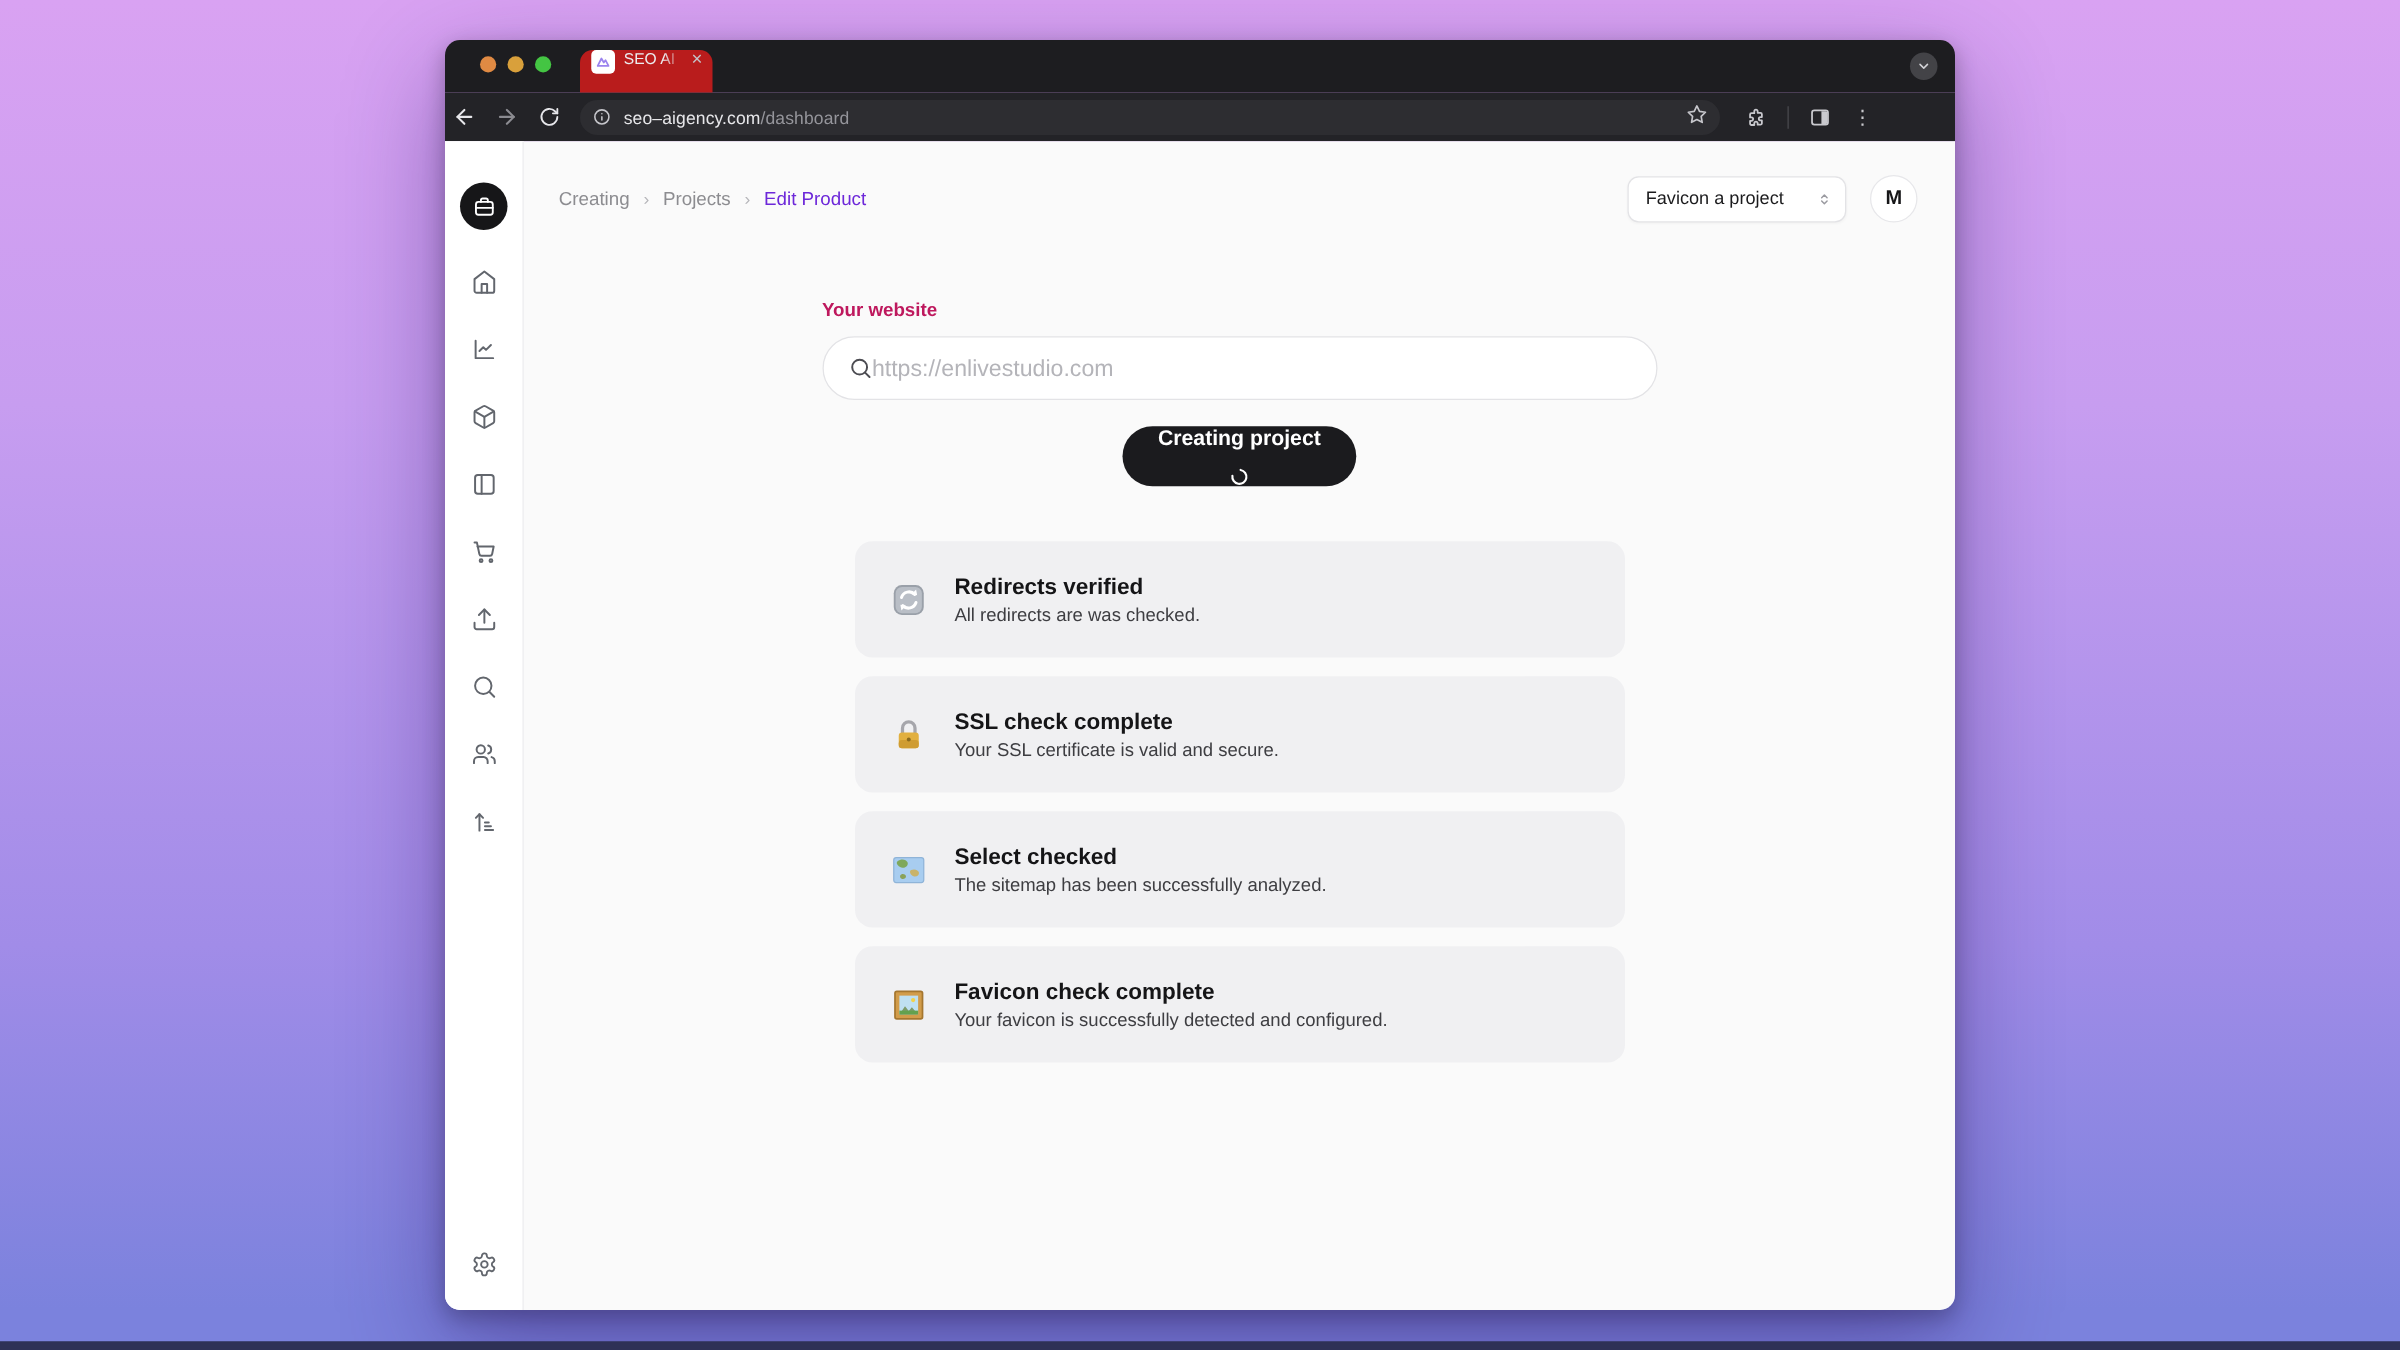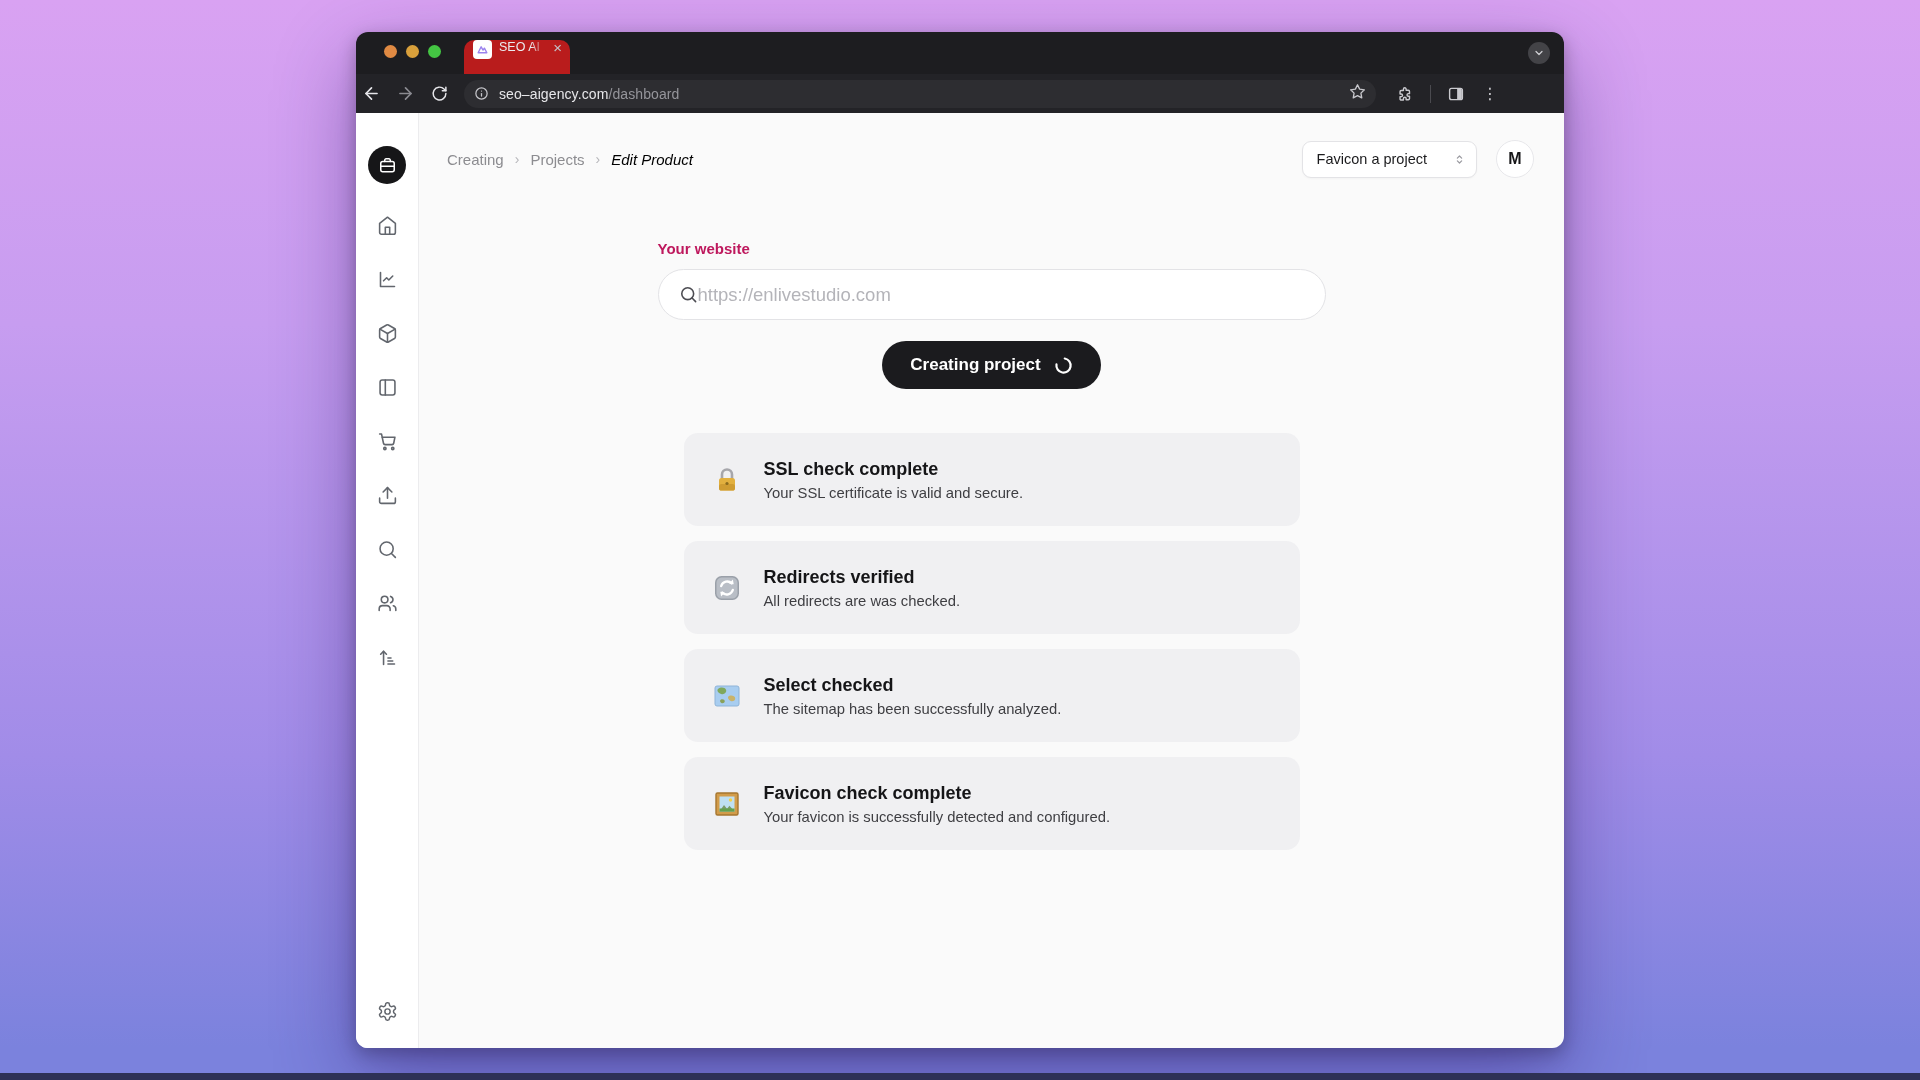--- a/index.html
+++ b/index.html
@@ -51,38 +51,38 @@
   .logo { width:38px; height:38px; border-radius:50%; background:#161618; margin-top:33px;
     display:flex; align-items:center; justify-content:center; }
   .snav { display:flex; flex-direction:column; gap:32px; margin-top:30px; }
   .sicon { width:22px; height:22px; display:flex; align-items:center; justify-content:center; }
   .sicon svg { stroke:#62666d; }
   .gear { margin-top:auto; margin-bottom:26px; }
 
   .main { flex:1; position:relative; min-width:0; }
   .page-header { display:flex; align-items:center; padding:27px 30px 0 28px; }
   .crumbs { display:flex; align-items:center; gap:11px; font-size:15px; }
-  .crumb { color:#8c8c90; } .crumb.current { color:#000000;font-style:italic; }
+  .crumb { color:#8c8c90; } .crumb.current { color:#6d28d9; }
   .crumb-sep { color:#b6b6ba; font-size:14px; }
   .hdr-right { margin-left:auto; display:flex; align-items:center; gap:19px; }
   .select-pill { height:37px; background:#fff; border:1px solid #e3e3e6; border-radius:9px;
     display:flex; align-items:center; padding:0 10px 0 14px; gap:26px; box-shadow:0 1px 2px rgba(0,0,0,.03); }
   .select-pill .lbl { font-size:14.5px; color:#1b1b1d; }
   .avatar { width:38px; height:38px; border-radius:50%; background:#fff; border:1px solid #e7e7ea;
     display:flex; align-items:center; justify-content:center; font-size:16px; font-weight:bold; color:#161618; }
 
   .content { width:668px; margin:0 auto; }
   .field-label { margin-top:62px; font-size:15px; font-weight:bold; color:#be185d; }
   .url-input { margin-top:12px; height:51px; background:#fff; border:1px solid #e3e3e6; border-radius:26px;
     display:flex; align-items:center; padding:0 20px; }
   .placeholder { font-size:18.5px; color:#b4b4b9; }
   .cta-row { display:flex; justify-content:center; margin-top:21px; }
   .cta { height:48px; padding:0 28px; background:#1b1b1e; border-radius:24px; border:none;
     display:flex; align-items:center; gap:13px; color:#fff; font-size:17px; font-weight:bold;
-    font-family:inherit; }
+    font-family:inherit;flex-direction:column; }
   .spin { animation:rot 1s linear infinite; transform-origin:center; }
   @keyframes rot { to { transform:rotate(360deg);} }
 
   .cards { width:616px; margin:44px auto 0; display:flex; flex-direction:column; gap:15px; }
   .card { background:#f0f0f2; border-radius:14px; height:93px; display:flex; align-items:center;
     padding:0 24px 0 28px; gap:22px; }
   .card-icon { width:30px; height:30px; flex:0 0 auto; display:flex; align-items:center; justify-content:center; }
   .card-title { font-size:18px; font-weight:bold; color:#151517; }
   .card-desc { font-size:14.8px; color:#3e3e42; margin-top:5px; }
 </style>
@@ -281,47 +281,47 @@
                 <circle cx="10" cy="10" r="7.5" fill="none" stroke="#fff" stroke-width="2.3" stroke-linecap="round" stroke-dasharray="35 12" transform="rotate(-80 10 10)"></circle>
               </svg>
           </button>
         </div>
       </div>
 
       <div class="cards">
         <div class="card">
           <span class="card-icon">
             <svg width="28" height="28" viewBox="0 0 28 28">
-                <path d="M9 13V8.5a5 5 0 0 1 10 0V13" fill="none" stroke="#a6a6ab" stroke-width="2.6"></path>
-                <rect x="6" y="12" width="16" height="12.5" rx="2.6" fill="#e2b03f"></rect>
-                <rect x="6" y="18" width="16" height="6.5" rx="2.6" fill="#cf9c32"></rect>
-                <circle cx="14" cy="17.5" r="1.6" fill="#8a6a1e"></circle>
-              </svg>
-          </span>
-          <div>
-            <div class="card-title">SSL check complete</div>
-            <div class="card-desc">Your SSL certificate is valid and secure.</div>
-          </div>
-        </div>
-        <div class="card">
-          <span class="card-icon">
-            <svg width="28" height="28" viewBox="0 0 28 28">
                 <rect x="2" y="2" width="24" height="24" rx="6.5" fill="#9aa0a9"></rect>
                 <rect x="3.5" y="3.5" width="21" height="21" rx="5.2" fill="#b9bec6"></rect>
                 <g fill="none" stroke="#fff" stroke-width="2.4" stroke-linecap="round">
                   <path d="M8.2 12a6.3 6.3 0 0 1 10.6-2.5"></path>
                   <path d="M19.8 16a6.3 6.3 0 0 1-10.6 2.5"></path>
                 </g>
                 <path d="m19.9 5.6.8 4.6-4.6-.8z" fill="#fff"></path>
                 <path d="m8.1 22.4-.8-4.6 4.6.8z" fill="#fff"></path>
               </svg>
           </span>
           <div>
             <div class="card-title">Redirects verified</div>
             <div class="card-desc">All redirects are was checked.</div>
+          </div>
+        </div>
+        <div class="card">
+          <span class="card-icon">
+            <svg width="28" height="28" viewBox="0 0 28 28">
+                <path d="M9 13V8.5a5 5 0 0 1 10 0V13" fill="none" stroke="#a6a6ab" stroke-width="2.6"></path>
+                <rect x="6" y="12" width="16" height="12.5" rx="2.6" fill="#e2b03f"></rect>
+                <rect x="6" y="18" width="16" height="6.5" rx="2.6" fill="#cf9c32"></rect>
+                <circle cx="14" cy="17.5" r="1.6" fill="#8a6a1e"></circle>
+              </svg>
+          </span>
+          <div>
+            <div class="card-title">SSL check complete</div>
+            <div class="card-desc">Your SSL certificate is valid and secure.</div>
           </div>
         </div>
         <div class="card">
           <span class="card-icon">
             <svg width="28" height="28" viewBox="0 0 28 28">
                 <rect x="2" y="4" width="24" height="20" rx="2" fill="#a8cdf0"></rect>
                 <path d="M5 7c3-2.5 7-1.5 8 .8s-1.5 4.7-4 4.4S3 9 5 7z" fill="#7fa85c"></path>
                 <path d="M16 14c2.5-1.2 6 0 6.2 2.2S20 19.8 17.8 19 13.8 15 16 14z" fill="#c9b36a"></path>
                 <path d="M8 17.5c1.8-.8 3.8.2 3.8 1.7S9.8 21.6 8.4 21 6.4 18.2 8 17.5z" fill="#8aa25a"></path>
                 <rect x="2" y="4" width="24" height="20" rx="2" fill="none" stroke="#8fb4d8" stroke-width="1"></rect>

